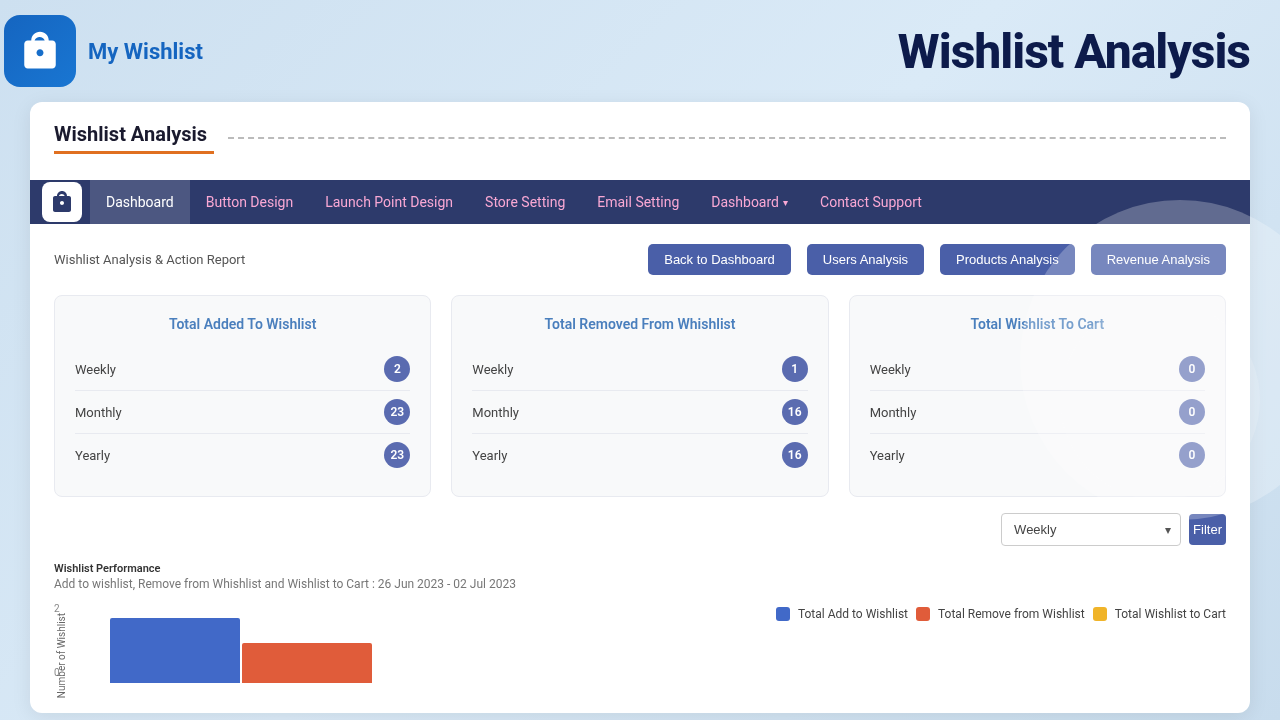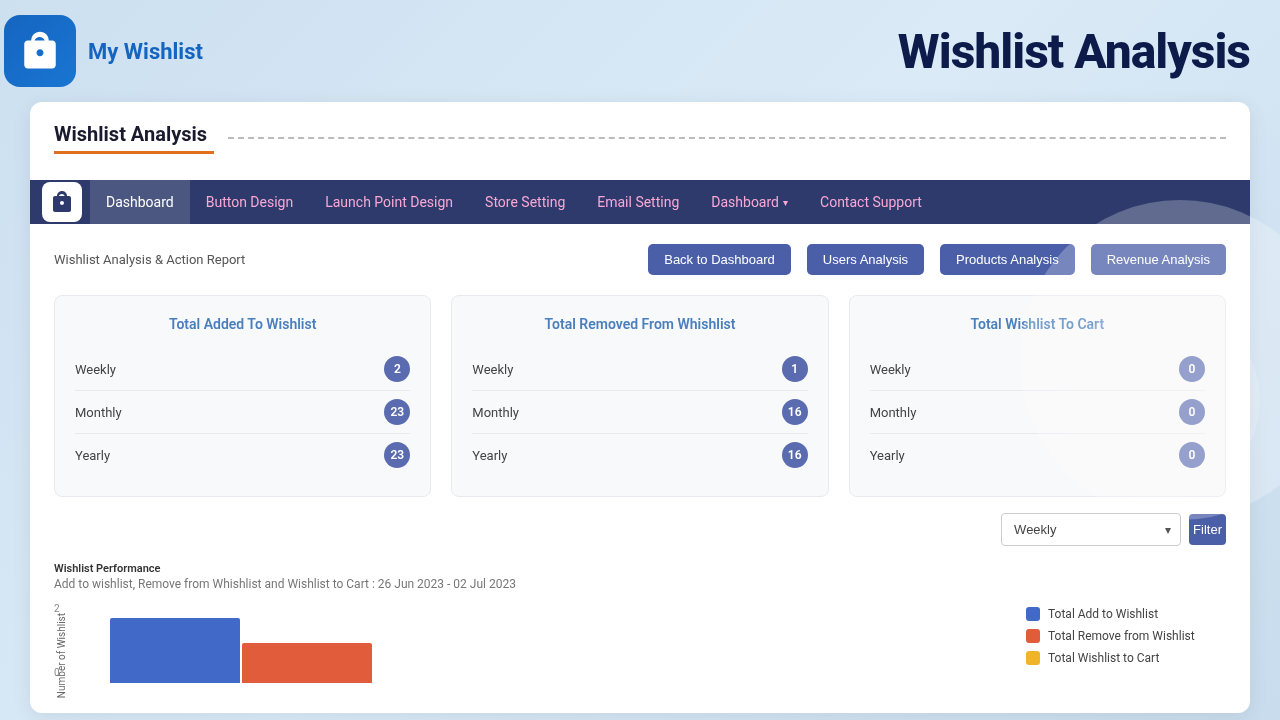--- a/index.html
+++ b/index.html
@@ -282,21 +282,20 @@
       display: flex;
       flex-direction: column;
       justify-content: space-between;
       height: 75px;
       font-size: 10px;
       color: #888;
     }
     .chart-legend {
       min-width: 200px;
       display: flex;
-      flex-direction: column;
       gap: 8px;
       padding-top: 4px;
     }
     .legend-item {
       display: flex;
       align-items: center;
       gap: 8px;
       font-size: 12px;
       color: #444;
     }

